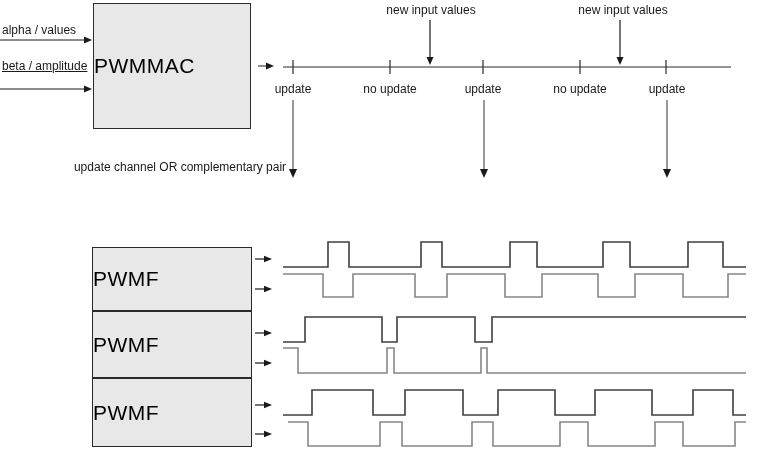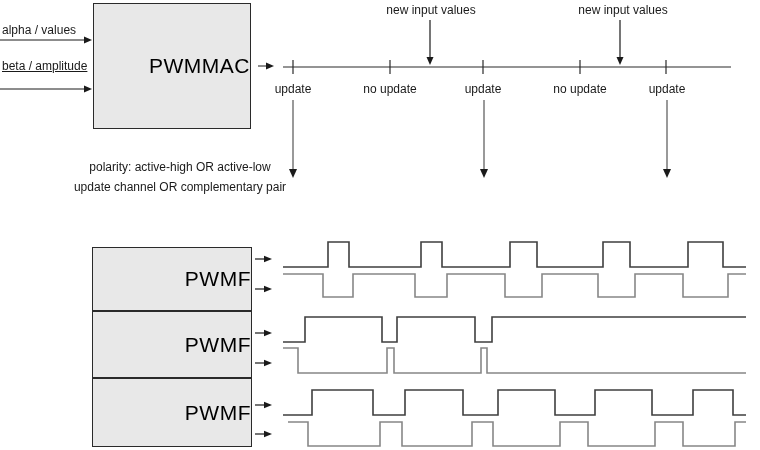--- a/index.html
+++ b/index.html
@@ -8,21 +8,21 @@
     width:760px;height:450px;
     font-family:"Liberation Sans", sans-serif;
     color:#1a1a1a;
     background:#ffffff;
     overflow:hidden;
   }
   .block{
     position:absolute;
     background:#e8e8e8;
     border:1px solid #2a2a2a;
-    display:flex;align-items:center;justify-content:flex-end;
+    display:flex;align-items:center;justify-content:flex-start;
     box-sizing:border-box;
   }
   .block-label{
     font-size:21px;
     letter-spacing:0.5px;
     color:#000000;
   }
   .small-label{
     position:absolute;
     font-size:12px;
@@ -109,21 +109,20 @@
   <div class="small-label centered" style="left:431px;top:3px;">new input values</div>
   <div class="small-label centered" style="left:623px;top:3px;">new input values</div>
 
   <div class="small-label centered" style="left:293px;top:82px;">update</div>
   <div class="small-label centered" style="left:390px;top:82px;">no update</div>
   <div class="small-label centered" style="left:483px;top:82px;">update</div>
   <div class="small-label centered" style="left:580px;top:82px;">no update</div>
   <div class="small-label centered" style="left:667px;top:82px;">update</div>
 
   <div id="features">
-    <div>polarity: active-high OR active-low</div>
     <div>update channel OR complementary pair</div>
   </div>
 
   <div class="block" style="left:92px;top:247px;width:160px;height:64px;">
     <span class="block-label">PWMF</span>
   </div>
   <div class="block" style="left:92px;top:311px;width:160px;height:67px;">
     <span class="block-label">PWMF</span>
   </div>
   <div class="block" style="left:92px;top:378px;width:160px;height:69px;">

